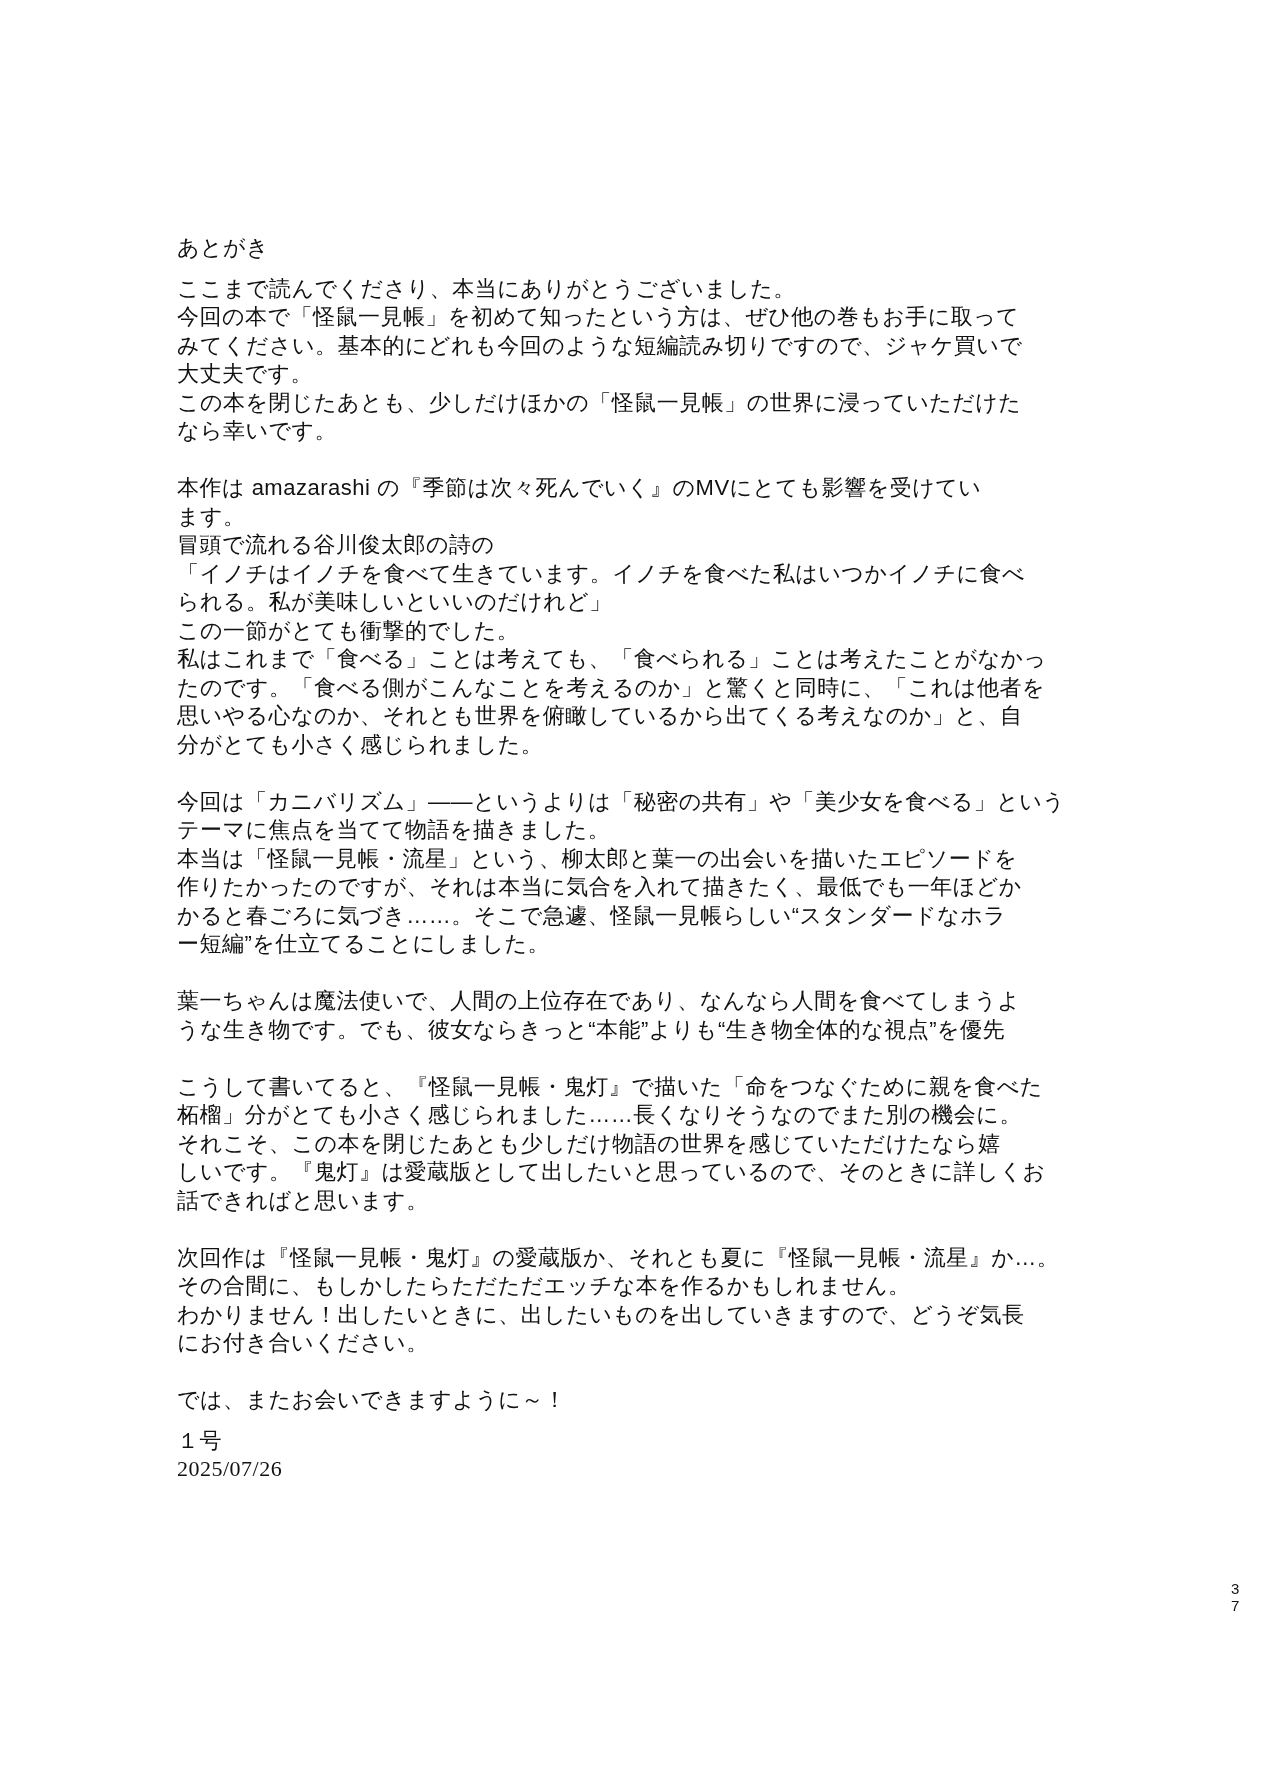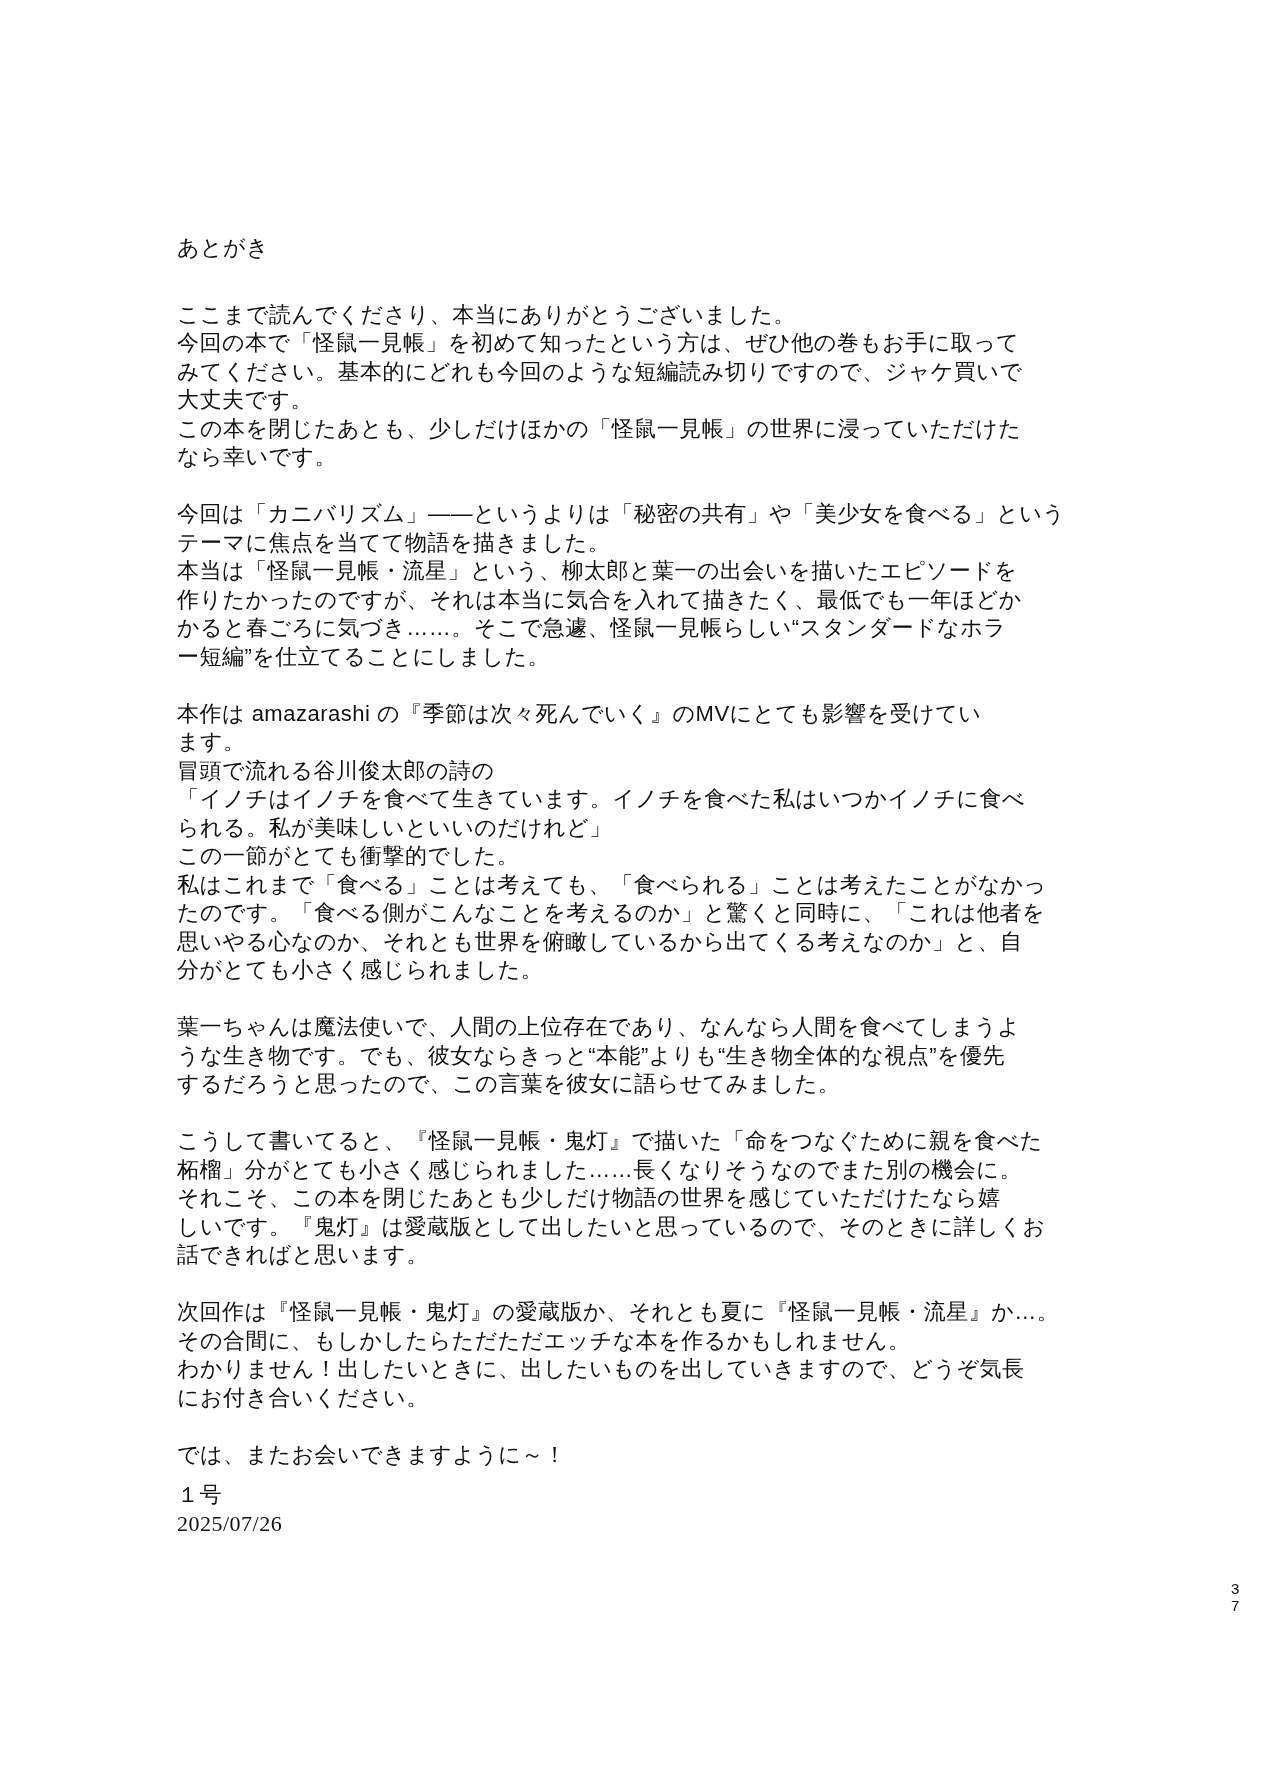--- a/index.html
+++ b/index.html
@@ -21,21 +21,21 @@
     left: 177px;
     top: 234px;
     width: 920px;
     font-size: 22px;
     line-height: 28.5px;
     font-weight: 500;
     letter-spacing: 0.5px;
   }
   .title {
     height: 28.5px;
-    margin-bottom: 38px;
+    margin-bottom: 12px;
     white-space: nowrap;
   }
   .paragraph {
     margin-bottom: 28.5px;
   }
   .line {
     height: 28.5px;
     white-space: nowrap;
   }
   .closing {
@@ -70,43 +70,42 @@
     <div>
         <div class="paragraph">
           <div class="line">ここまで読んでくださり、本当にありがとうございました。</div>
           <div class="line">今回の本で「怪鼠一見帳」を初めて知ったという方は、ぜひ他の巻もお手に取って</div>
           <div class="line">みてください。基本的にどれも今回のような短編読み切りですので、ジャケ買いで</div>
           <div class="line">大丈夫です。</div>
           <div class="line">この本を閉じたあとも、少しだけほかの「怪鼠一見帳」の世界に浸っていただけた</div>
           <div class="line">なら幸いです。</div>
         </div>
         <div class="paragraph">
-          <div class="line">今回は「カニバリズム」――というよりは「秘密の共有」や「美少女を食べる」という</div>
-          <div class="line">テーマに焦点を当てて物語を描きました。</div>
-          <div class="line">本当は「怪鼠一見帳・流星」という、柳太郎と葉一の出会いを描いたエピソードを</div>
-          <div class="line">作りたかったのですが、それは本当に気合を入れて描きたく、最低でも一年ほどか</div>
-          <div class="line">かると春ごろに気づき……。そこで急遽、怪鼠一見帳らしい“スタンダードなホラ</div>
-          <div class="line">ー短編”を仕立てることにしました。</div>
-        </div>
-        <div class="paragraph">
           <div class="line">本作は amazarashi の『季節は次々死んでいく』のMVにとても影響を受けてい</div>
           <div class="line">ます。</div>
           <div class="line">冒頭で流れる谷川俊太郎の詩の</div>
           <div class="line">「イノチはイノチを食べて生きています。イノチを食べた私はいつかイノチに食べ</div>
           <div class="line">られる。私が美味しいといいのだけれど」</div>
           <div class="line">この一節がとても衝撃的でした。</div>
           <div class="line">私はこれまで「食べる」ことは考えても、「食べられる」ことは考えたことがなかっ</div>
           <div class="line">たのです。「食べる側がこんなことを考えるのか」と驚くと同時に、「これは他者を</div>
           <div class="line">思いやる心なのか、それとも世界を俯瞰しているから出てくる考えなのか」と、自</div>
           <div class="line">分がとても小さく感じられました。</div>
         </div>
         <div class="paragraph">
+          <div class="line">今回は「カニバリズム」――というよりは「秘密の共有」や「美少女を食べる」という</div>
+          <div class="line">テーマに焦点を当てて物語を描きました。</div>
+          <div class="line">本当は「怪鼠一見帳・流星」という、柳太郎と葉一の出会いを描いたエピソードを</div>
+          <div class="line">作りたかったのですが、それは本当に気合を入れて描きたく、最低でも一年ほどか</div>
+          <div class="line">かると春ごろに気づき……。そこで急遽、怪鼠一見帳らしい“スタンダードなホラ</div>
+          <div class="line">ー短編”を仕立てることにしました。</div>
+        </div>
+        <div class="paragraph">
           <div class="line">葉一ちゃんは魔法使いで、人間の上位存在であり、なんなら人間を食べてしまうよ</div>
           <div class="line">うな生き物です。でも、彼女ならきっと“本能”よりも“生き物全体的な視点”を優先</div>
-          <div class="line">するだろうと思ったので、この言葉を彼女に語らせてみました。</div>
         </div>
         <div class="paragraph">
           <div class="line">こうして書いてると、『怪鼠一見帳・鬼灯』で描いた「命をつなぐために親を食べた</div>
           <div class="line">柘榴」分がとても小さく感じられました……長くなりそうなのでまた別の機会に。</div>
           <div class="line">それこそ、この本を閉じたあとも少しだけ物語の世界を感じていただけたなら嬉</div>
           <div class="line">しいです。『鬼灯』は愛蔵版として出したいと思っているので、そのときに詳しくお</div>
           <div class="line">話できればと思います。</div>
         </div>
         <div class="paragraph">
           <div class="line">次回作は『怪鼠一見帳・鬼灯』の愛蔵版か、それとも夏に『怪鼠一見帳・流星』か…。</div>

